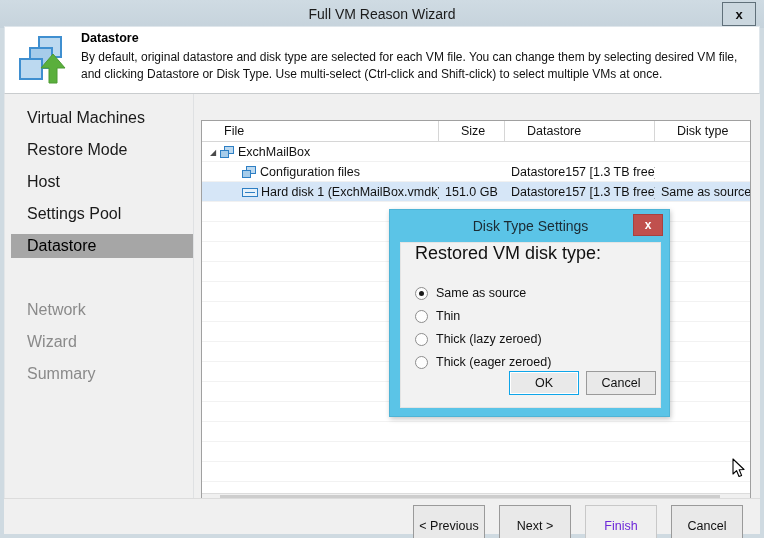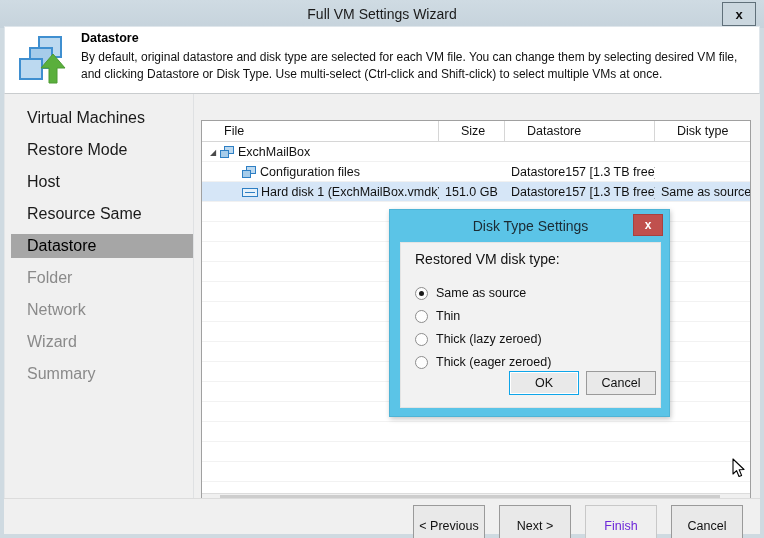--- a/index.html
+++ b/index.html
@@ -289,22 +289,22 @@
   }
   #dlg-body {
     position: absolute;
     left: 10px; top: 32px;
     width: 261px; height: 166px;
     background: #f2f2f2;
     border: 1px solid #e4e4e4;
   }
   #dlg-label {
     position: absolute;
-    left: 14px; top: 8px;
-    font-size: 14px;
+    left: 14px; top: 0;
+    font-size: 18px;
     color: #111;
   }
   .radio-row {
     position: absolute;
     left: 14px;
     height: 20px;
     display: flex; align-items: center;
     cursor: default;
   }
   .radio {
@@ -335,44 +335,43 @@
     width: 14px; height: 21px;
     pointer-events: none;
   }
 </style>
 </head>
 <body>
 
 <div id="window">
 
   <div id="titlebar">
-    <div id="titlebar-text">Full VM Settings Wizard</div>
+    <div id="titlebar-text">Full VM Reason Wizard</div>
     <div id="titlebar-close">x</div>
   </div>
 
   <div id="header">
     <div id="header-icon">
       <svg width="54" height="52" viewBox="0 0 54 52">
         <rect x="22" y="2" width="22" height="20" fill="#bcd9f0" stroke="#3f8fd0" stroke-width="2"></rect>
         <rect x="13" y="13" width="22" height="20" fill="#a6ccea" stroke="#3f8fd0" stroke-width="2"></rect>
         <rect x="3" y="24" width="22" height="20" fill="#bcd9f0" stroke="#3f8fd0" stroke-width="2"></rect>
         <path d="M32 48 L32 33 L24 33 L36 19 L48 33 L40 33 L40 48 Z" fill="#5aaf3c" stroke="#4d9a33" stroke-width="1"></path>
       </svg>
     </div>
     <div id="header-title">Datastore</div>
     <div id="header-desc">By default, original datastore and disk type are selected for each VM file. You can change them by selecting desired VM file, and clicking Datastore or Disk Type. Use multi-select (Ctrl-click and Shift-click) to select multiple VMs at once.</div>
   </div>
 
   <div id="sidebar">
       <div class="nav-item" style="top: 12px;">Virtual Machines</div>
       <div class="nav-item" style="top: 44px;">Restore Mode</div>
       <div class="nav-item" style="top: 76px;">Host</div>
-      <div class="nav-item" style="top: 108px;">Resource Same</div>
+      <div class="nav-item" style="top: 108px;">Settings Pool</div>
       <div class="nav-item selected" style="top: 140px;">Datastore</div>
-      <div class="nav-item dim" style="top: 172px;">Folder</div>
       <div class="nav-item dim" style="top: 204px;">Network</div>
       <div class="nav-item dim" style="top: 236px;">Wizard</div>
       <div class="nav-item dim" style="top: 268px;">Summary</div>
     </div>
   <div id="sidebar-divider"></div>
 
   <div id="content">
     <div id="files-label">Files location:</div>
 
     <div id="grid">

